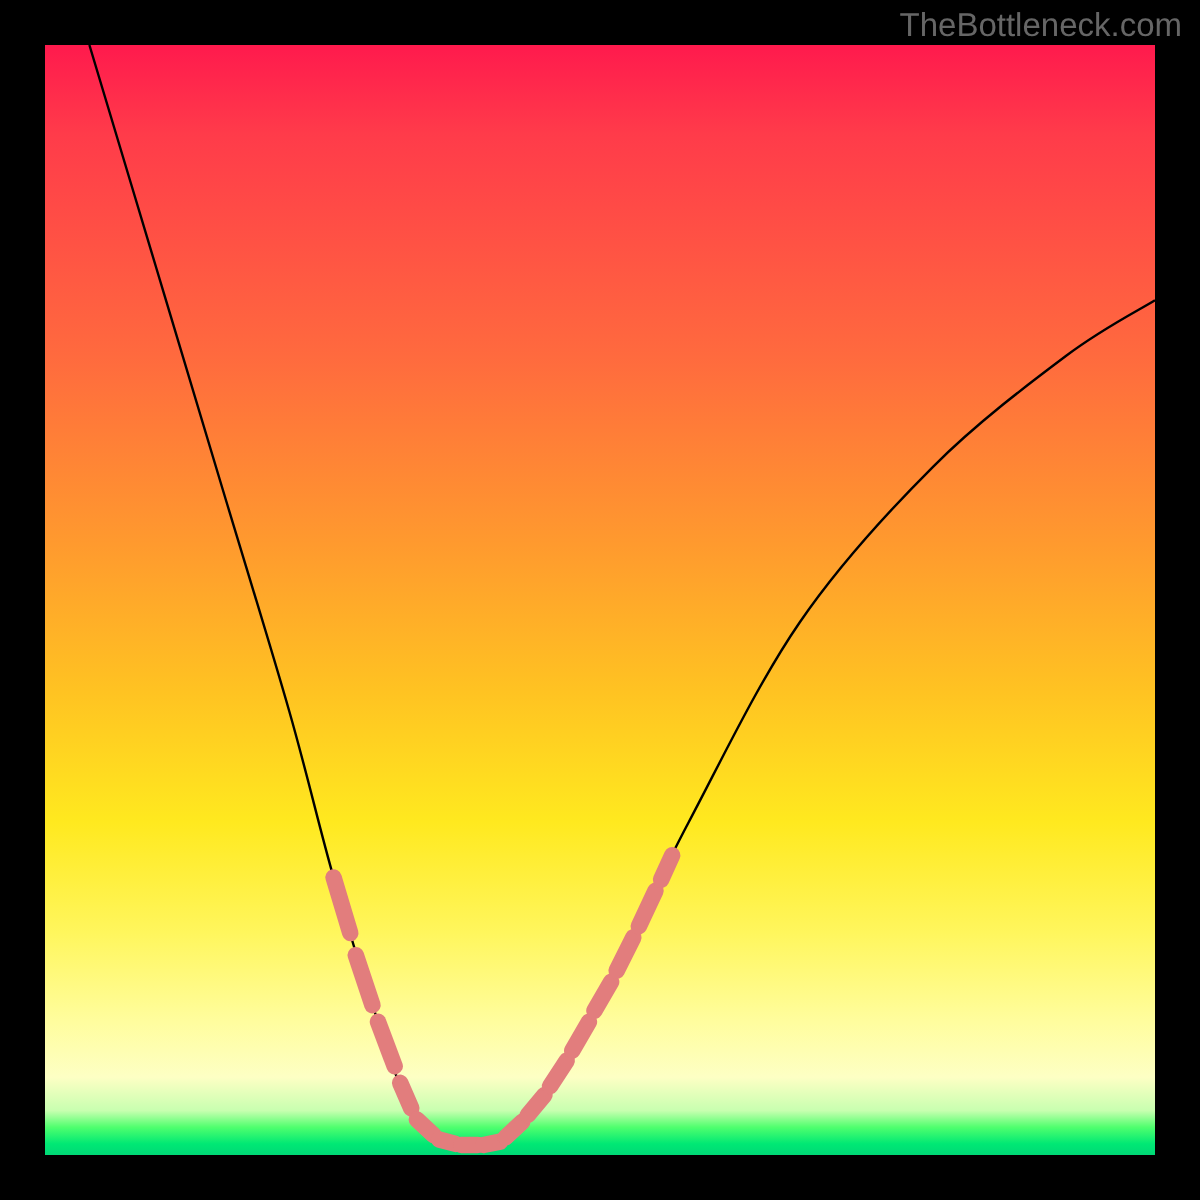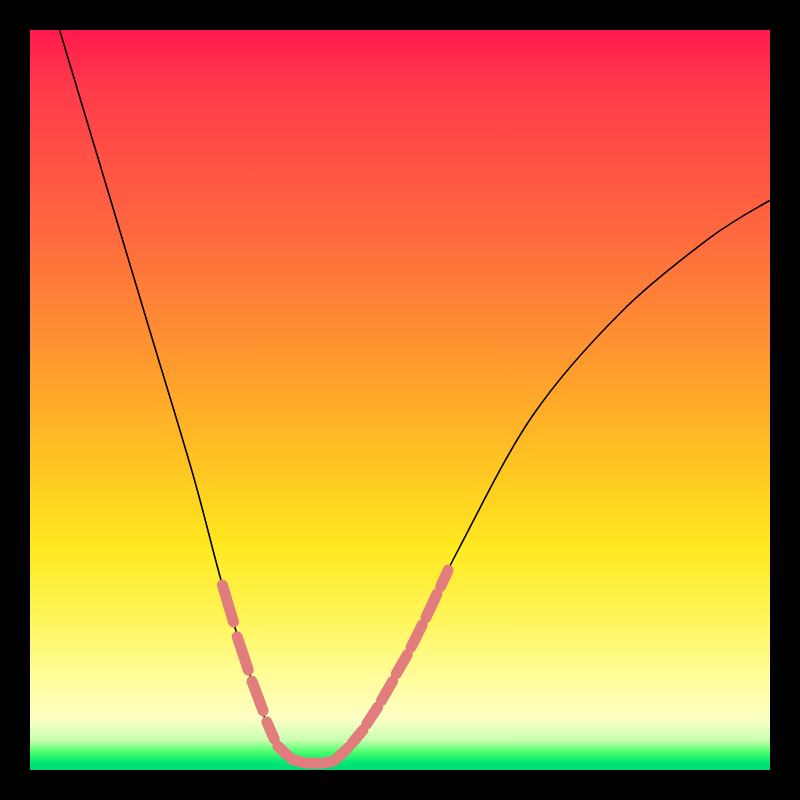--- a/index.html
+++ b/index.html
@@ -58,20 +58,21 @@
     inset: 0;
     width: 100%;
     height: 100%;
     overflow: visible;
   }
 </style>
 </head>
 <body>
 
 <div class="stage">
+  <div class="watermark">TheBottleneck.com</div>
 
   <div class="plot-area">
     <div class="gradient-bg"></div>
 
     <svg class="curve-layer" viewBox="0 0 100 100" preserveAspectRatio="none">
       <path id="main-curve" fill="none" stroke="#000000" stroke-width="0.25" vector-effect="non-scaling-stroke" d="M 4 0 C 5 3.3333333333333335 8 13.333333333333332 10 20 C 12 26.666666666666668 14 33.333333333333336 16 40 C 18 46.666666666666664 20.333333333333332 54.166666666666664 22 60 C 23.666666666666668 65.83333333333333 24.666666666666668 70.33333333333333 26 75 C 27.333333333333332 79.66666666666667 28.833333333333332 84.5 30 88 C 31.166666666666668 91.5 32 94.16666666666667 33 96 C 34 97.83333333333333 34.833333333333336 98.5 36 99 C 37.166666666666664 99.5 38.666666666666664 99.5 40 99 C 41.333333333333336 98.5 42.333333333333336 98.16666666666667 44 96 C 45.666666666666664 93.83333333333333 47.666666666666664 90.33333333333333 50 86 C 52.333333333333336 81.66666666666667 55 75.66666666666667 58 70 C 61 64.33333333333333 64.33333333333333 57.333333333333336 68 52 C 71.66666666666667 46.666666666666664 76 42 80 38 C 84 34 88.66666666666667 30.5 92 28 C 95.33333333333333 25.5 98.66666666666667 23.833333333333332 100 23" style="stroke-width: 1.6px;"></path>
       <g id="highlights">
           <line x1="26" y1="75" x2="27.5" y2="80" stroke="#e27d7d" stroke-linecap="round" vector-effect="non-scaling-stroke" style="stroke-width: 11px;"></line>
           <line x1="28" y1="82" x2="29.5" y2="86.5" stroke="#e27d7d" stroke-linecap="round" vector-effect="non-scaling-stroke" style="stroke-width: 11px;"></line>
           <line x1="30" y1="88" x2="31.5" y2="92" stroke="#e27d7d" stroke-linecap="round" vector-effect="non-scaling-stroke" style="stroke-width: 11px;"></line>

